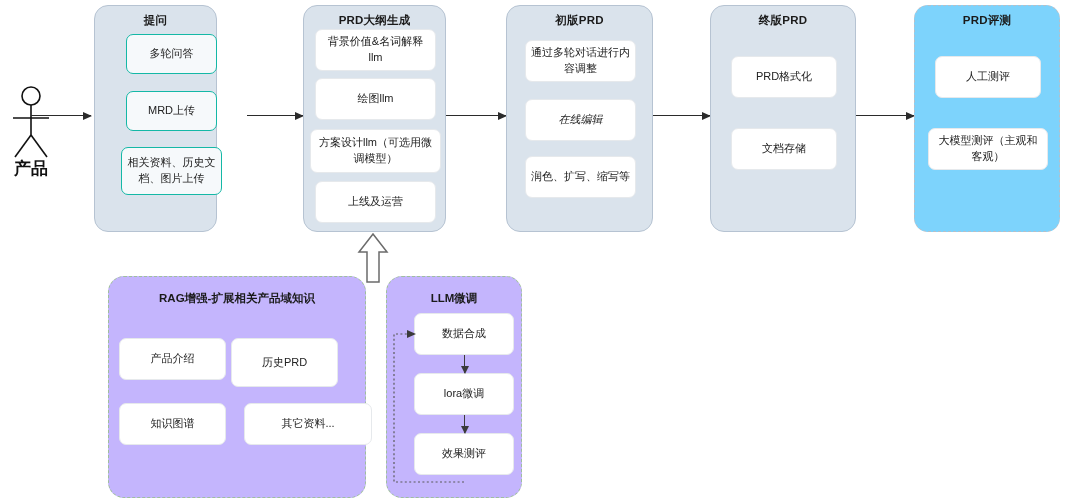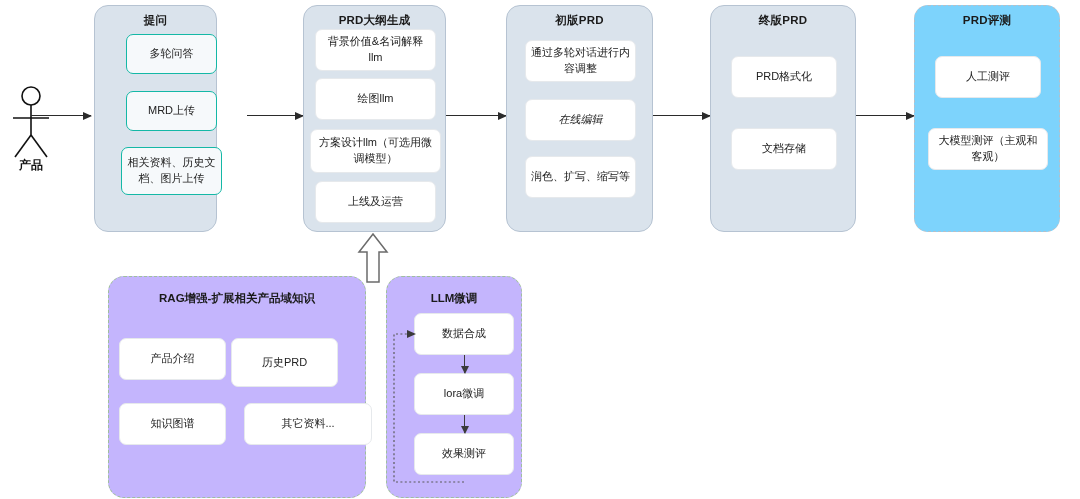--- a/index.html
+++ b/index.html
@@ -99,21 +99,21 @@
     position: absolute;
     width: 34px; height: 52px;
   }
 
   
   .actor { position: absolute; }
   .actor-label {
     position: absolute;
     left: 0; right: 0;
     text-align: center;
-    font-size: 12px;
+    font-size: 17px;
     font-weight: bold;
     color: #111111;
   }
 
   
   .loop { position: absolute; }
 </style>
 </head>
 <body>
 

